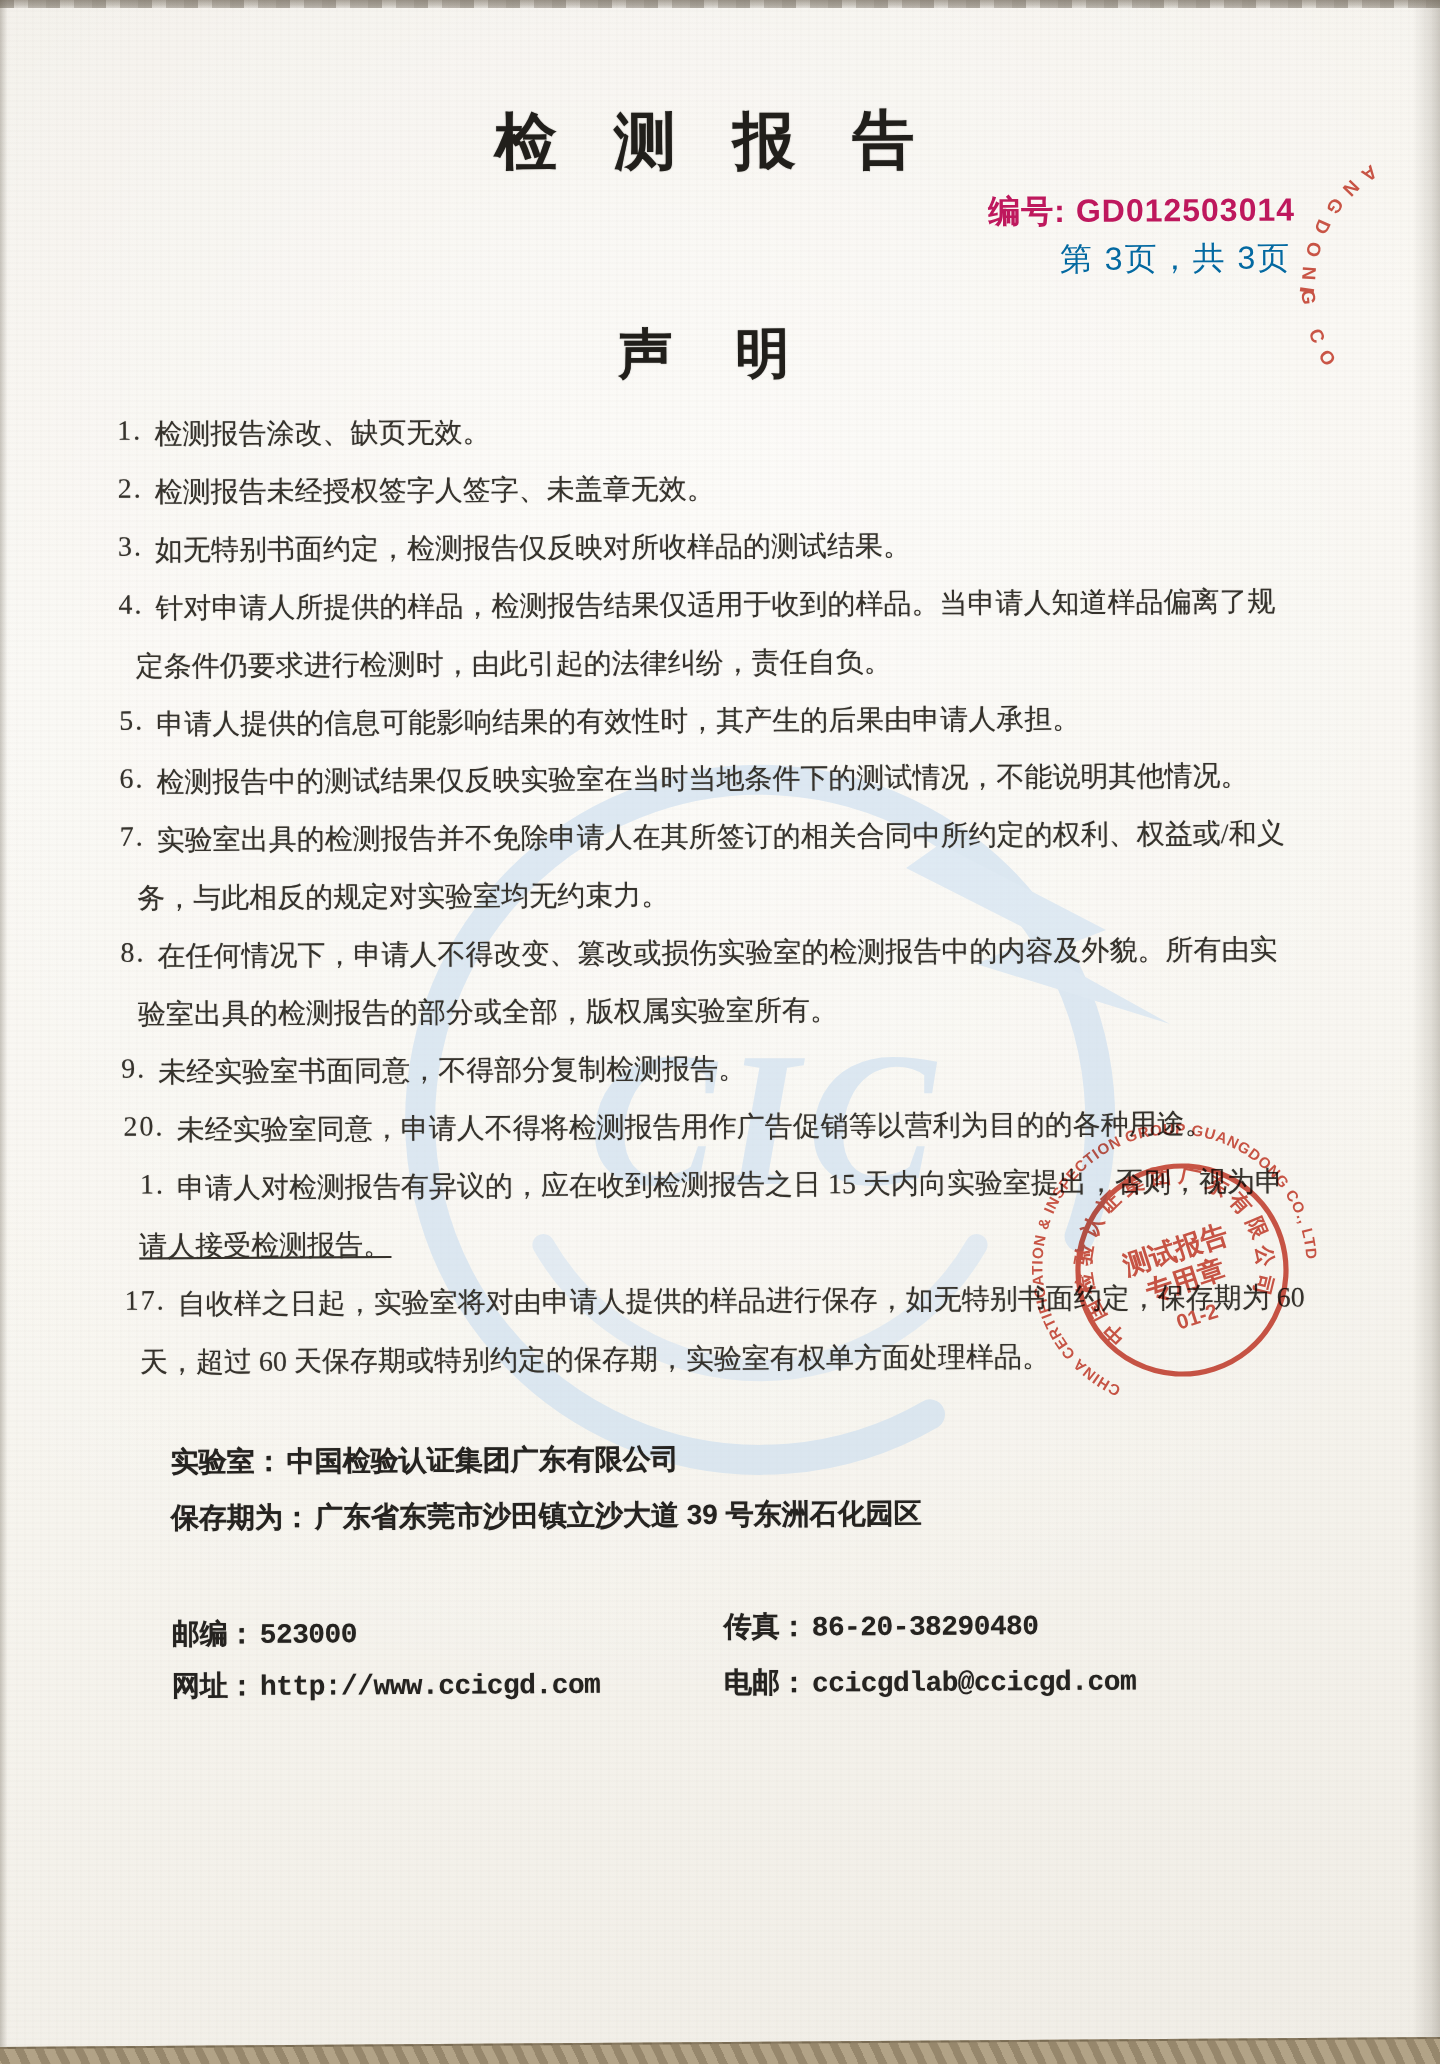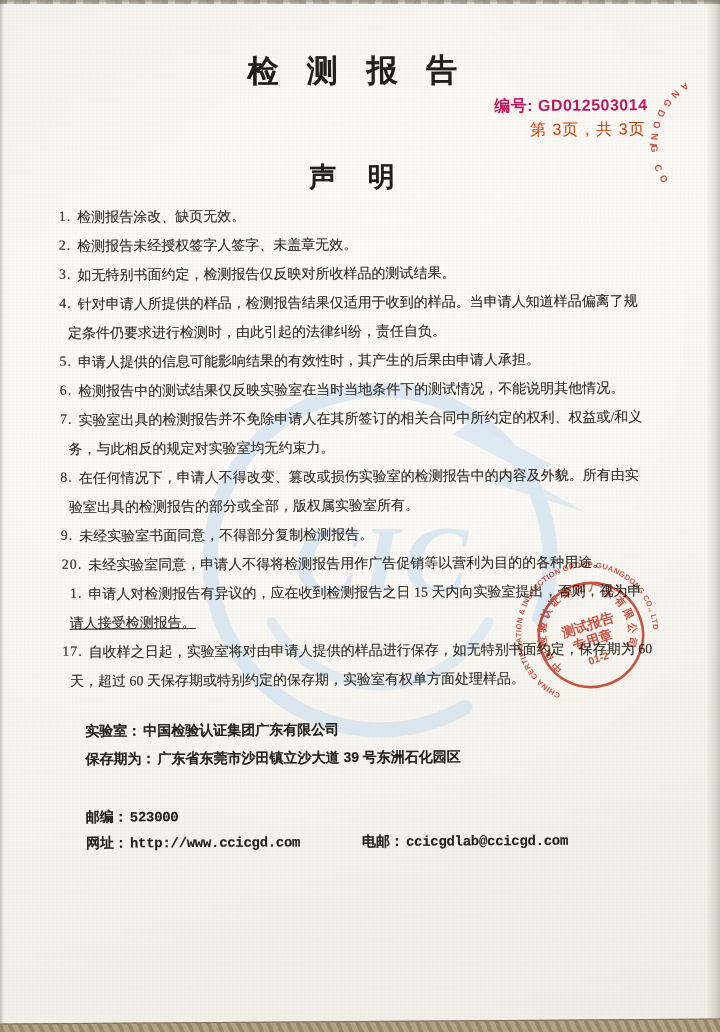--- a/index.html
+++ b/index.html
@@ -25,21 +25,21 @@
   
   .title{position:absolute;left:0;top:50px;width:100%;text-align:center;
     font-family:"Liberation Sans","DejaVu Sans",sans-serif;
     font-size:31px;font-weight:700;letter-spacing:10px;color:#211f1b;
     text-shadow:0 0 .6px rgba(30,27,22,.55);white-space:nowrap;}
   .report-no{position:absolute;top:97px;right:70px;
     font-family:"Liberation Sans","DejaVu Sans",sans-serif;
     font-size:16px;font-weight:600;color:#be185d;letter-spacing:.5px;white-space:nowrap;}
   .page-info{position:absolute;top:121px;right:72px;
     font-family:"Liberation Sans","DejaVu Sans",sans-serif;
-    font-size:16px;font-weight:500;color:#c2410c;letter-spacing:1px;white-space:nowrap;}
+    font-size:16px;font-weight:500;color:#0369a1;letter-spacing:1px;white-space:nowrap;}
   .subtitle{position:absolute;left:0;top:159px;width:100%;text-align:center;
     font-family:"Liberation Sans","DejaVu Sans",sans-serif;
     font-size:27px;font-weight:700;letter-spacing:12px;color:#211f1b;
     text-shadow:0 0 .6px rgba(30,27,22,.5);white-space:nowrap;}
 
   
   .statement{position:absolute;inset:0;}
   .stmt-line{position:absolute;white-space:nowrap;font-size:14px;color:#35322c;
     letter-spacing:0;text-shadow:0 0 .5px rgba(45,40,33,.45);}
   .stmt-line .num{position:absolute;right:100%;margin-right:6px;letter-spacing:1px;}
@@ -133,20 +133,21 @@
 
     <div class="footerarea">
 
         <div class="f-row" style="top: 721px; left: 84px;"><span class="f-label">实验室：</span><span class="f-value">中国检验认证集团广东有限公司</span></div>
 
         <div class="f-row" style="top: 749px; left: 84px;"><span class="f-label">保存期为：</span><span class="f-value">广东省东莞市沙田镇立沙大道 39 号东洲石化园区</span></div>
 
         <div class="f-row latin" style="top: 807px; left: 84px;"><span class="f-label">邮编：</span><span class="f-value">523000</span></div>
 
 
+        <div class="f-row latin" style="top: 805px; left: 360px;"><span class="f-label">传真：</span><span class="f-value">86-20-38290480</span></div>
 
         <div class="f-row latin" style="top: 833px; left: 84px;"><span class="f-label">网址：</span><span class="f-value">http://www.ccicgd.com</span></div>
 
         <div class="f-row latin" style="top: 833px; left: 360px;"><span class="f-label">电邮：</span><span class="f-value">ccicgdlab@ccicgd.com</span></div>
       </div>
   </div>
 
   <svg class="stamp stamp-main" viewBox="0 0 150 150">
     <defs>
       <path id="cnArc" d="M39.8,99 A42,42 0 1 1 104.2,99" fill="none"></path>

